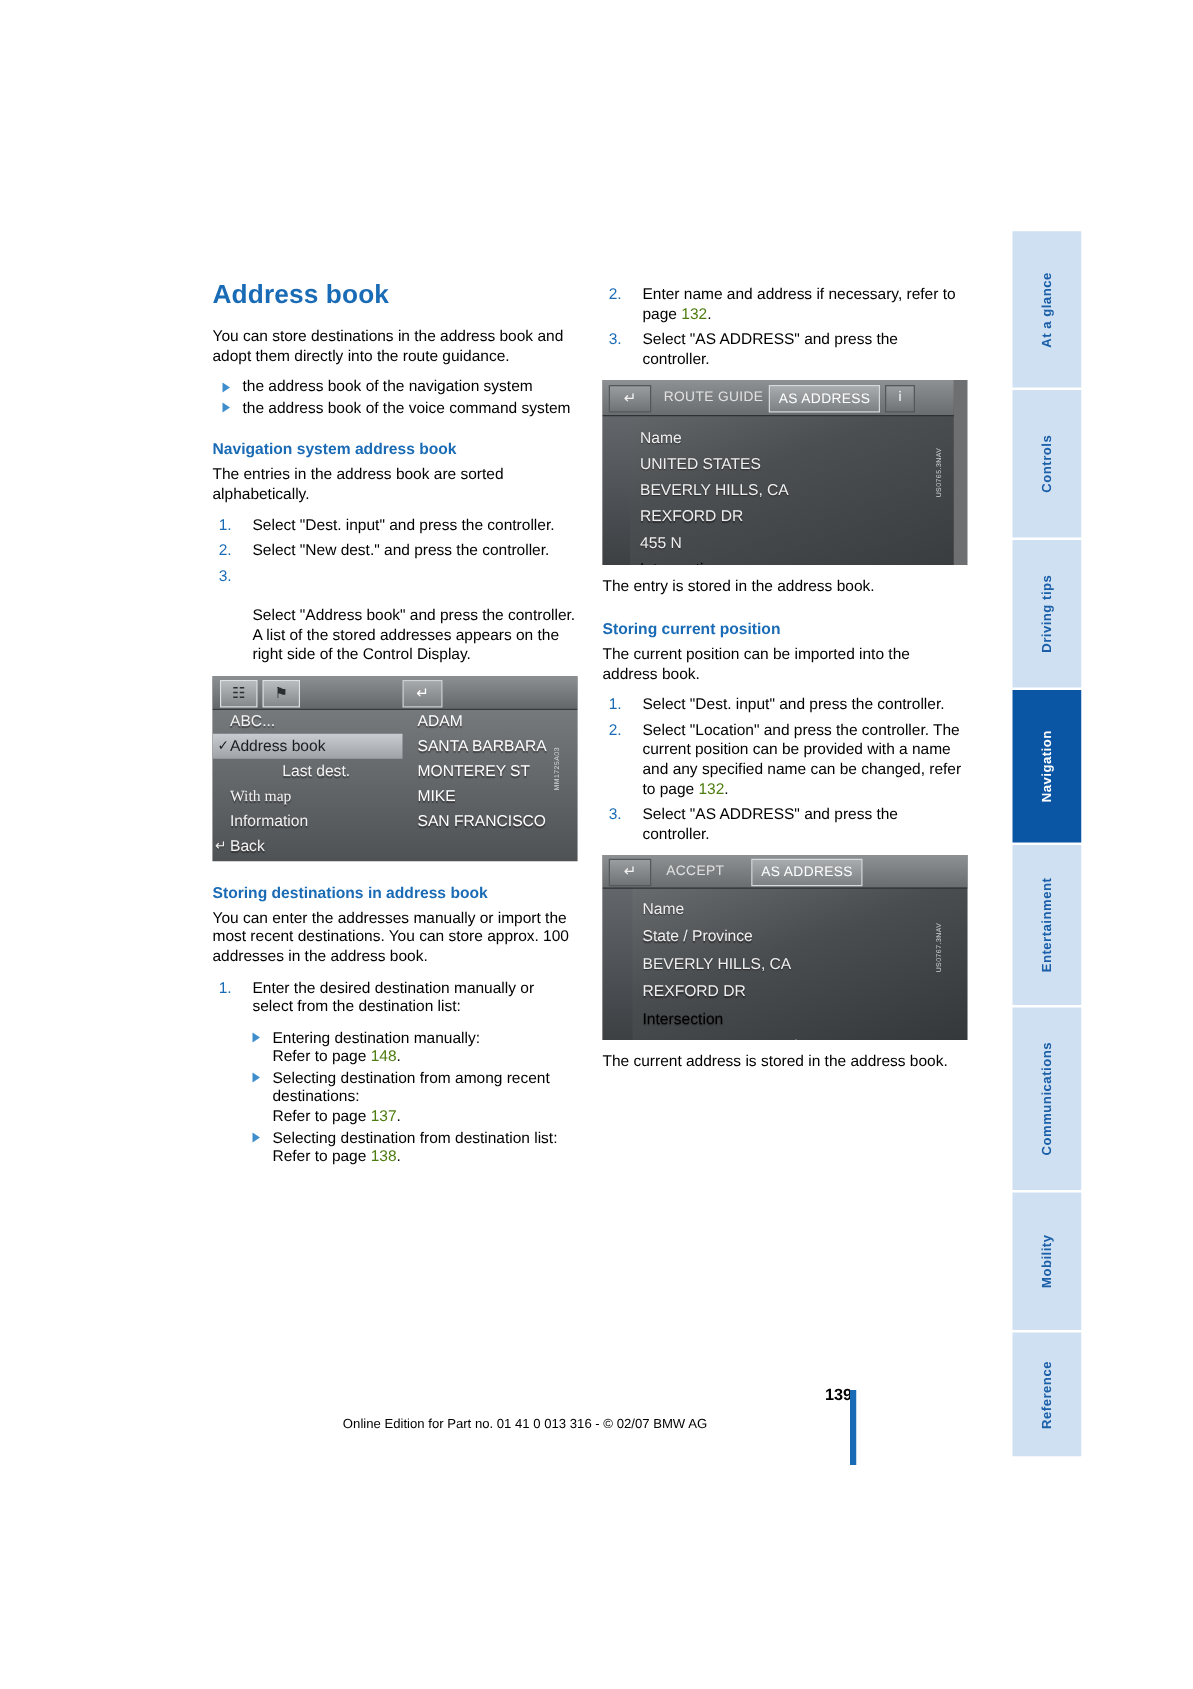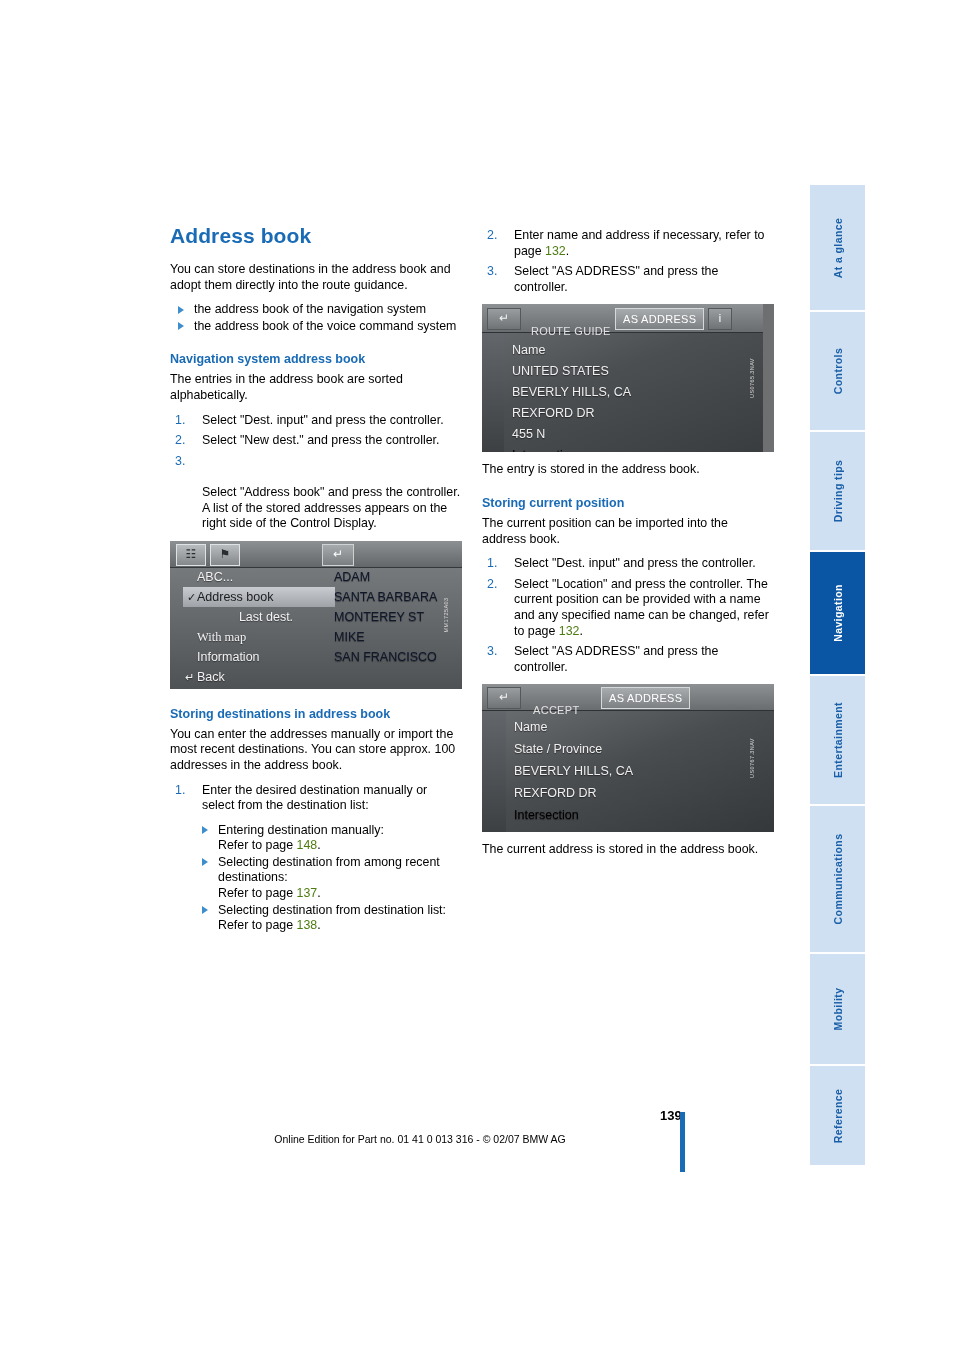--- a/index.html
+++ b/index.html
@@ -182,21 +182,21 @@
   .scr-tab {
     position: absolute;
     top: 4px;
     height: 20px;
     line-height: 20px;
     color: #f0f0f0;
     font-size: 11px;
     padding: 0 7px;
     letter-spacing: .3px;
   }
-  .scr-tab.flat { color: #e2e2e2; margin-top: 13px; }
+  .scr-tab.flat { color: #e2e2e2; }
   .scr-tab.raised {
     background: linear-gradient(180deg,#a9acaf,#7d8083);
     border: 1px solid #d6d8da;
     color: #ffffff;
   }
   .scr-list {
     position: absolute;
     left: 30px;
     top: 36px;
     color: #f0f0f0;
@@ -232,30 +232,30 @@
     width: 28px; height: 20px;
     background: linear-gradient(180deg,#b9bcbf,#85888b);
     border: 1px solid #dfe1e3;
     text-align: center;
     line-height: 19px;
     font-size: 12px;
     color: #2b2e30;
   }
   .scr2-leftcol {
     position: absolute;
-    left: 13px; top: 26px;
+    left: 0; top: 26px;
     width: 152px; height: 122px;
     color: #f2f2f2;
     font-size: 12.5px;
   }
   .scr2-rightcol {
     position: absolute;
     left: 152px; top: 26px;
     width: 140px; height: 122px;
-    color: #0f172a;
+    color: #ffffff;
     font-size: 12.5px;
   }
   .scr2-row {
     height: 20px;
     line-height: 20px;
     padding-left: 14px;
     white-space: nowrap;
     text-shadow: 0 1px 1px rgba(0,0,0,.45);
   }
   .scr2-row.sel {

